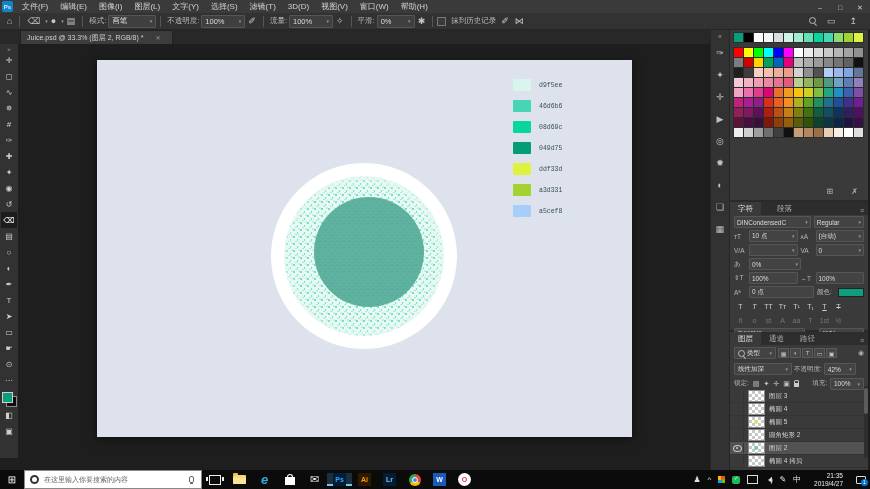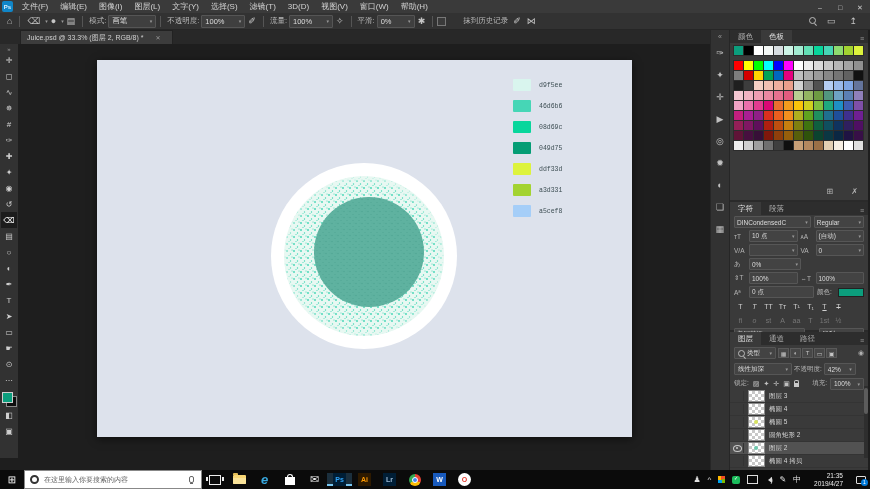--- a/index.html
+++ b/index.html
@@ -223,21 +223,21 @@
       </span>
     <button class="oicon">✧</button>
     <span class="sep"></span>
     <span class="olabel">平滑:</span>
     <span class="fld" style="width:30px;">
         <span>0%</span>
         <span class="car" style="margin-left:auto;">▾</span>
       </span>
     <button class="oicon">✱</button>
     <span class="sep"></span>
-    <span class="row" style="gap:12px;">
+    <span class="row" style="gap:0;">
       <span class="cb"></span>
       <span class="olabel">抹到历史记录</span>
     </span>
     <button class="oicon">✐</button>
     <button class="oicon">⋈</button>
     <div class="optright">
       <button class="oicon" style="padding:0;"><span class="mag"></span></button>
       <button class="oicon">▭</button>
       <button class="oicon">↥</button>
     </div>
@@ -449,28 +449,20 @@
         </button>
         <button class="dicon">
           <span>▦</span>
         </button>
       </div>
   </div>
 
   <div class="panelcol abs">
 
     <div class="panel" style="top:0;height:170px;">
-      <div class="ptabs">
-        <span class="row" style="gap:0;">
-
-        <button class="ptab">颜色</button>
-            <button class="ptab active">色板</button>
-          </span>
-        <button class="pmenu">≡</button>
-      </div>
       <div class="swrow">
 
       <button class="sw" style="background: rgb(11, 158, 125);"></button>
           <button class="sw" style="background: rgb(0, 0, 0);"></button>
           <button class="sw" style="background: rgb(255, 255, 255);"></button>
           <button class="sw" style="background: rgb(244, 248, 246);"></button>
           <button class="sw" style="background: rgb(215, 221, 224);"></button>
           <button class="sw" style="background: rgb(205, 244, 230);"></button>
           <button class="sw" style="background: rgb(162, 236, 210);"></button>
           <button class="sw" style="background: rgb(99, 224, 182);"></button>
@@ -602,21 +594,21 @@
         </div>
       <div class="swfooter">
 
       <button class="sficon"><span>⊞</span></button>
           <button class="sficon"><span>✗</span></button>
         </div>
     </div>
 
     <div class="panel" style="top:172px;height:128px;">
       <div class="ptabs">
-        <span class="row" style="gap:0;">
+        <span class="row" style="gap:8px;">
 
         <button class="ptab active">字符</button>
             <button class="ptab">段落</button>
           </span>
         <button class="pmenu">≡</button>
       </div>
       <div class="crow">
         <span class="cfld" style="flex:1.6;">
             <span>DINCondensedC</span>
             <span class="car">▾</span>

